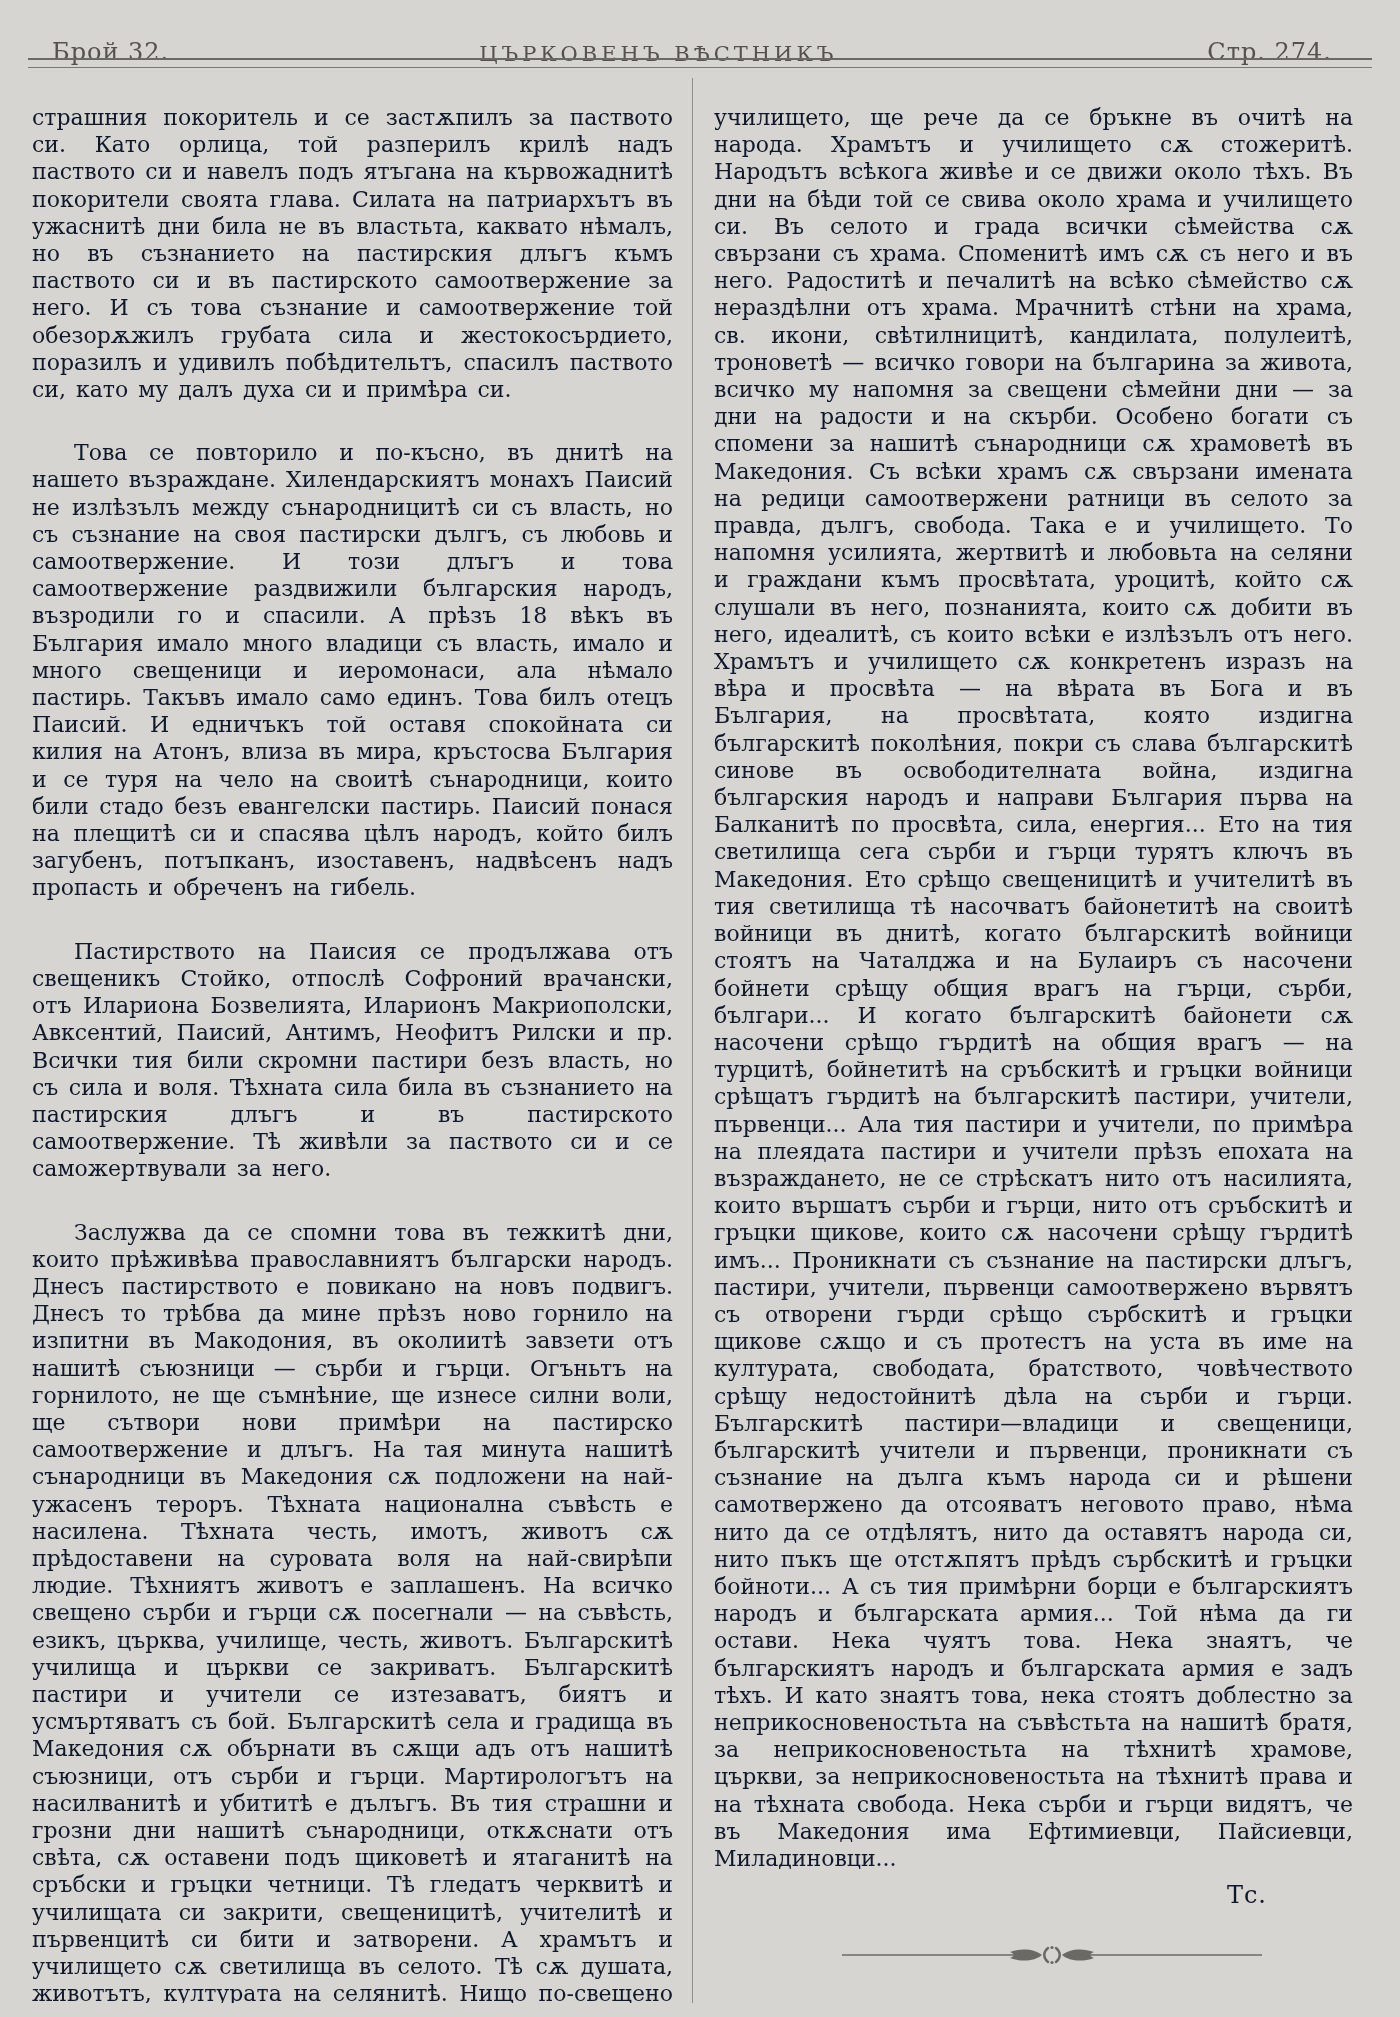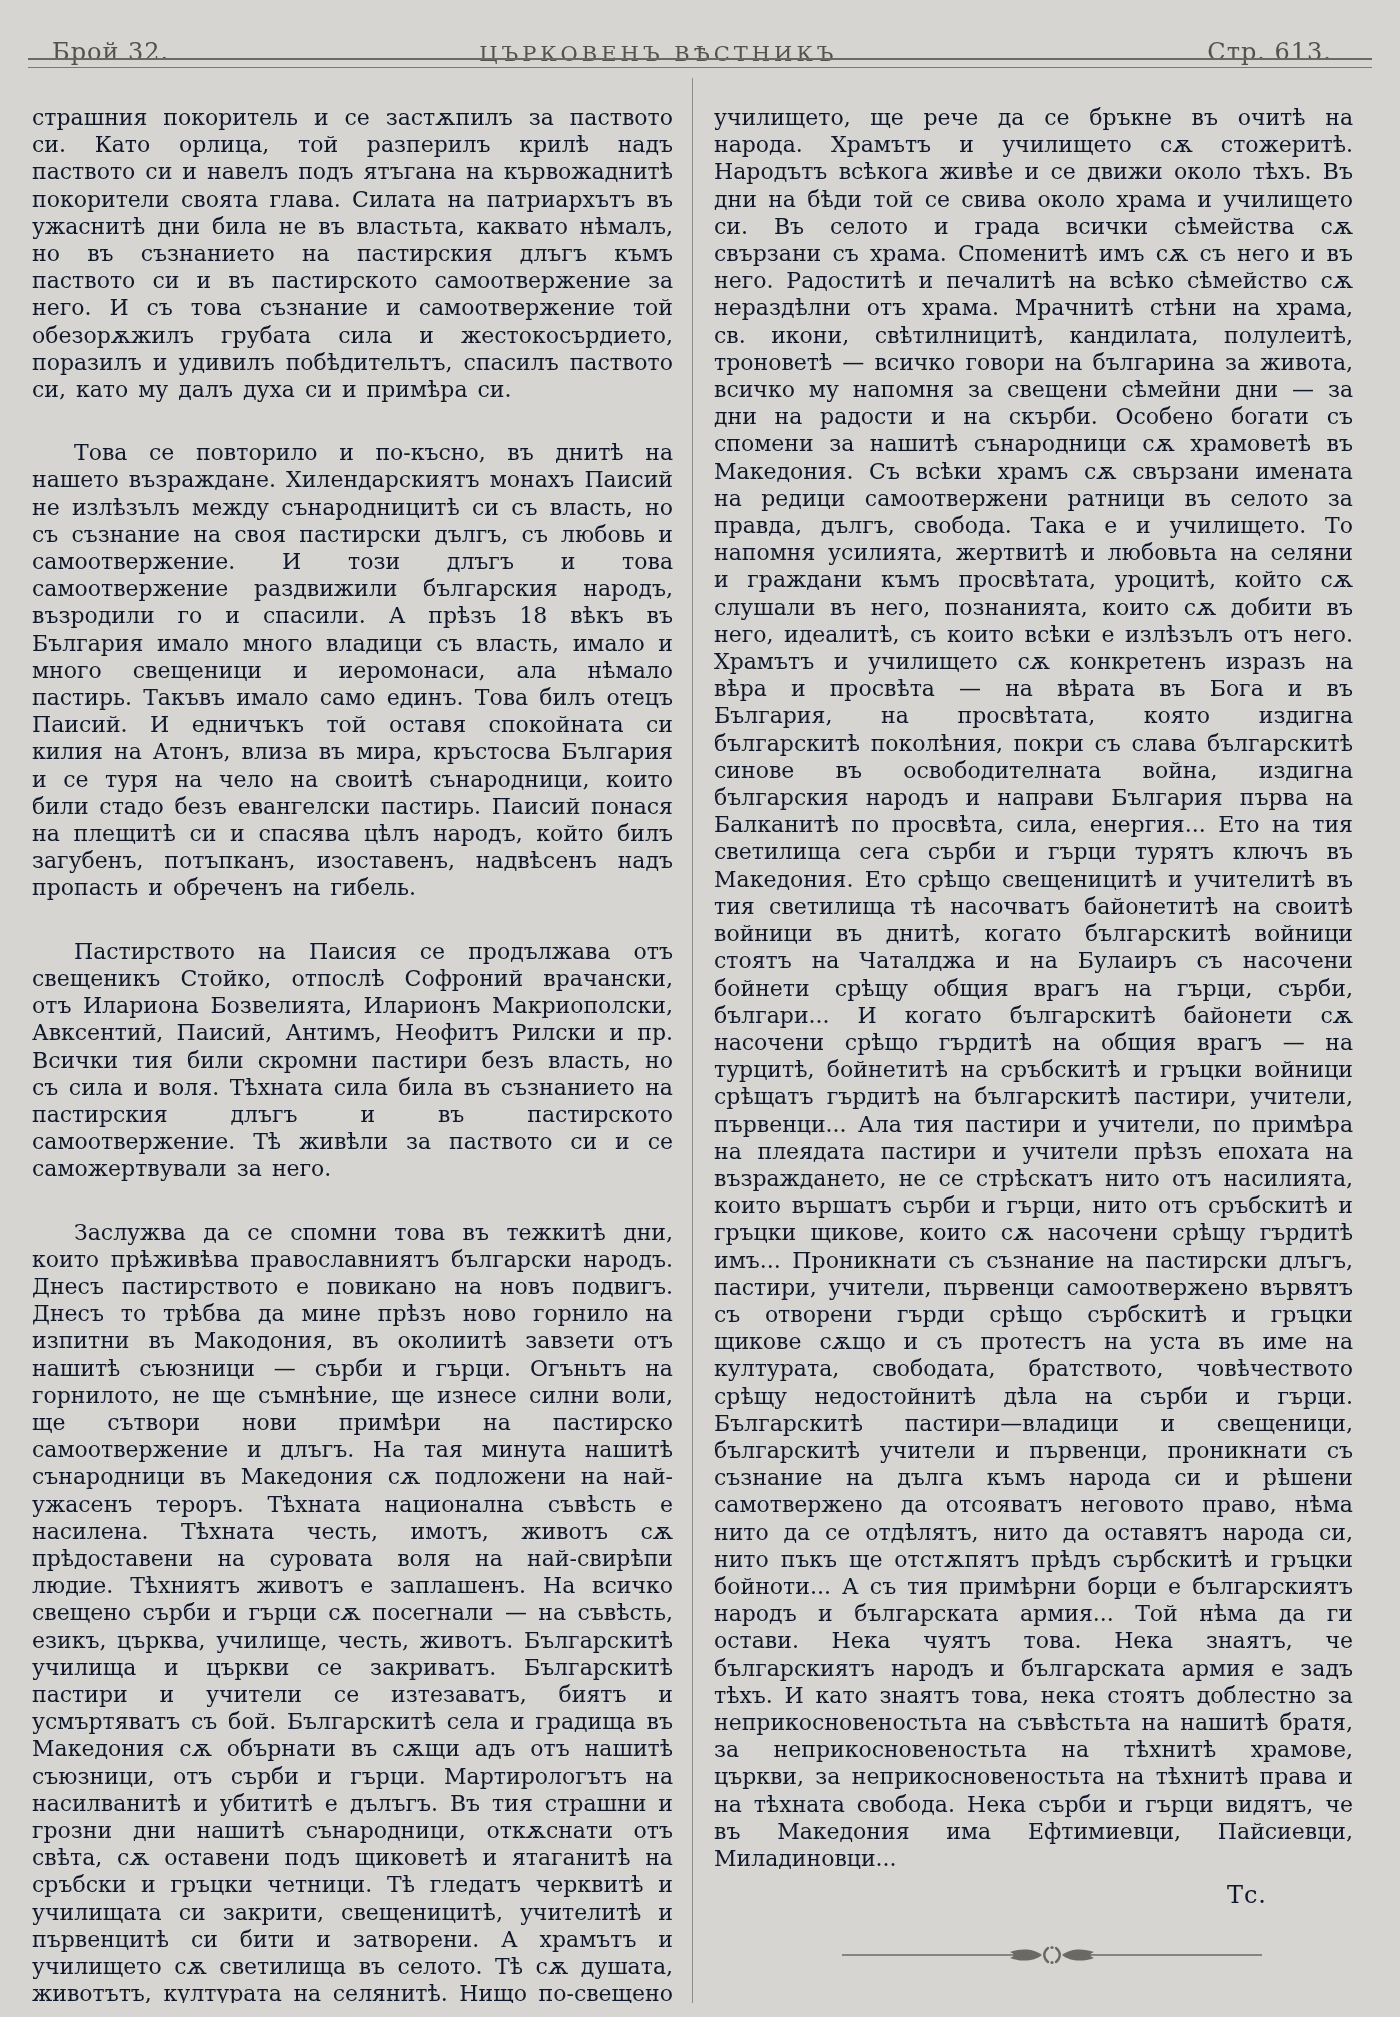--- a/index.html
+++ b/index.html
@@ -96,21 +96,21 @@
     align-items: center;
     justify-content: center;
   }
 </style>
 </head>
 <body>
 
 <div class="masthead">
   <span class="issue">Брой 32.</span>
   <span class="title">ЦЪРКОВЕНЪ ВѢСТНИКЪ</span>
-  <span class="page">Стр. 613.</span>
+  <span class="page">Стр. 274.</span>
 </div>
 <div class="header-rule"></div>
 
 <div class="columns">
 
   <div class="col col-left">
     <p class="para">страшния покоритель и се застѫпилъ за паството си. Като орлица, той разперилъ крилѣ надъ паството си и навелъ подъ ятъгана на кървожаднитѣ покорители своята глава. Силата на патриархътъ въ ужаснитѣ дни била не въ властьта, каквато нѣмалъ, но въ съзнанието на пастирския длъгъ къмъ паството си и въ пастирското самоотвержение за него. И съ това съзнание и самоотвержение той обезорѫжилъ грубата сила и жестокосърдието, поразилъ и удивилъ побѣдительтъ, спасилъ паството си, като му далъ духа си и примѣра си.</p>
     <p class="para indent">Това се повторило и по-късно, въ днитѣ на нашето възраждане. Хилендарскиятъ монахъ Паисий не излѣзълъ между сънародницитѣ си съ власть, но съ съзнание на своя пастирски дългъ, съ любовь и самоотвержение. И този длъгъ и това самоотвержение раздвижили българския народъ, възродили го и спасили. А прѣзъ 18 вѣкъ въ България имало много владици съ власть, имало и много свещеници и иеромонаси, ала нѣмало пастирь. Такъвъ имало само единъ. Това билъ отецъ Паисий. И едничъкъ той оставя спокойната си килия на Атонъ, влиза въ мира, кръстосва България и се туря на чело на своитѣ сънародници, които били стадо безъ евангелски пастирь. Паисий понася на плещитѣ си и спасява цѣлъ народъ, който билъ загубенъ, потъпканъ, изоставенъ, надвѣсенъ надъ пропасть и обреченъ на гибель.</p>
     <p class="para indent">Пастирството на Паисия се продължава отъ свещеникъ Стойко, отпослѣ Софроний врачански, отъ Илариона Бозвелията, Иларионъ Макриополски, Авксентий, Паисий, Антимъ, Неофитъ Рилски и пр. Всички тия били скромни пастири безъ власть, но съ сила и воля. Тѣхната сила била въ съзнанието на пастирския длъгъ и въ пастирското самоотвержение. Тѣ живѣли за паството си и се саможертвували за него.</p>
     <p class="para indent">Заслужва да се спомни това въ тежкитѣ дни, които прѣживѣва православниятъ български народъ. Днесъ пастирството е повикано на новъ подвигъ. Днесъ то трѣбва да мине прѣзъ ново горнило на изпитни въ Макодония, въ околиитѣ завзети отъ нашитѣ съюзници — сърби и гърци. Огъньтъ на горнилото, не ще съмнѣние, ще изнесе силни воли, ще сътвори нови примѣри на пастирско самоотвержение и длъгъ. На тая минута нашитѣ сънародници въ Македония сѫ подложени на най-ужасенъ тероръ. Тѣхната национална съвѣсть е насилена. Тѣхната честь, имотъ, животъ сѫ прѣдоставени на суровата воля на най-свирѣпи людие. Тѣхниятъ животъ е заплашенъ. На всичко свещено сърби и гърци сѫ посегнали — на съвѣсть, езикъ, църква, училище, честь, животъ. Българскитѣ училища и църкви се закриватъ. Българскитѣ пастири и учители се изтезаватъ, биятъ и усмъртяватъ съ бой. Българскитѣ села и градища въ Македония сѫ обърнати въ сѫщи адъ отъ нашитѣ съюзници, отъ сърби и гърци. Мартирологътъ на насилванитѣ и убититѣ е дълъгъ. Въ тия страшни и грозни дни нашитѣ сънародници, откѫснати отъ свѣта, сѫ оставени подъ щиковетѣ и ятаганитѣ на сръбски и гръцки четници. Тѣ гледатъ черквитѣ и училищата си закрити, свещеницитѣ, учителитѣ и първенцитѣ си бити и затворени. А храмътъ и училището сѫ светилища въ селото. Тѣ сѫ душата, животътъ, културата на селянитѣ. Нищо по-свещено отъ храма въ селото, нищо и по-високо отъ училището. Сѫщото е и въ градоветѣ. Да се посегне на храма ще рече да се оскверни душата на народа, да се посегне на</p>

